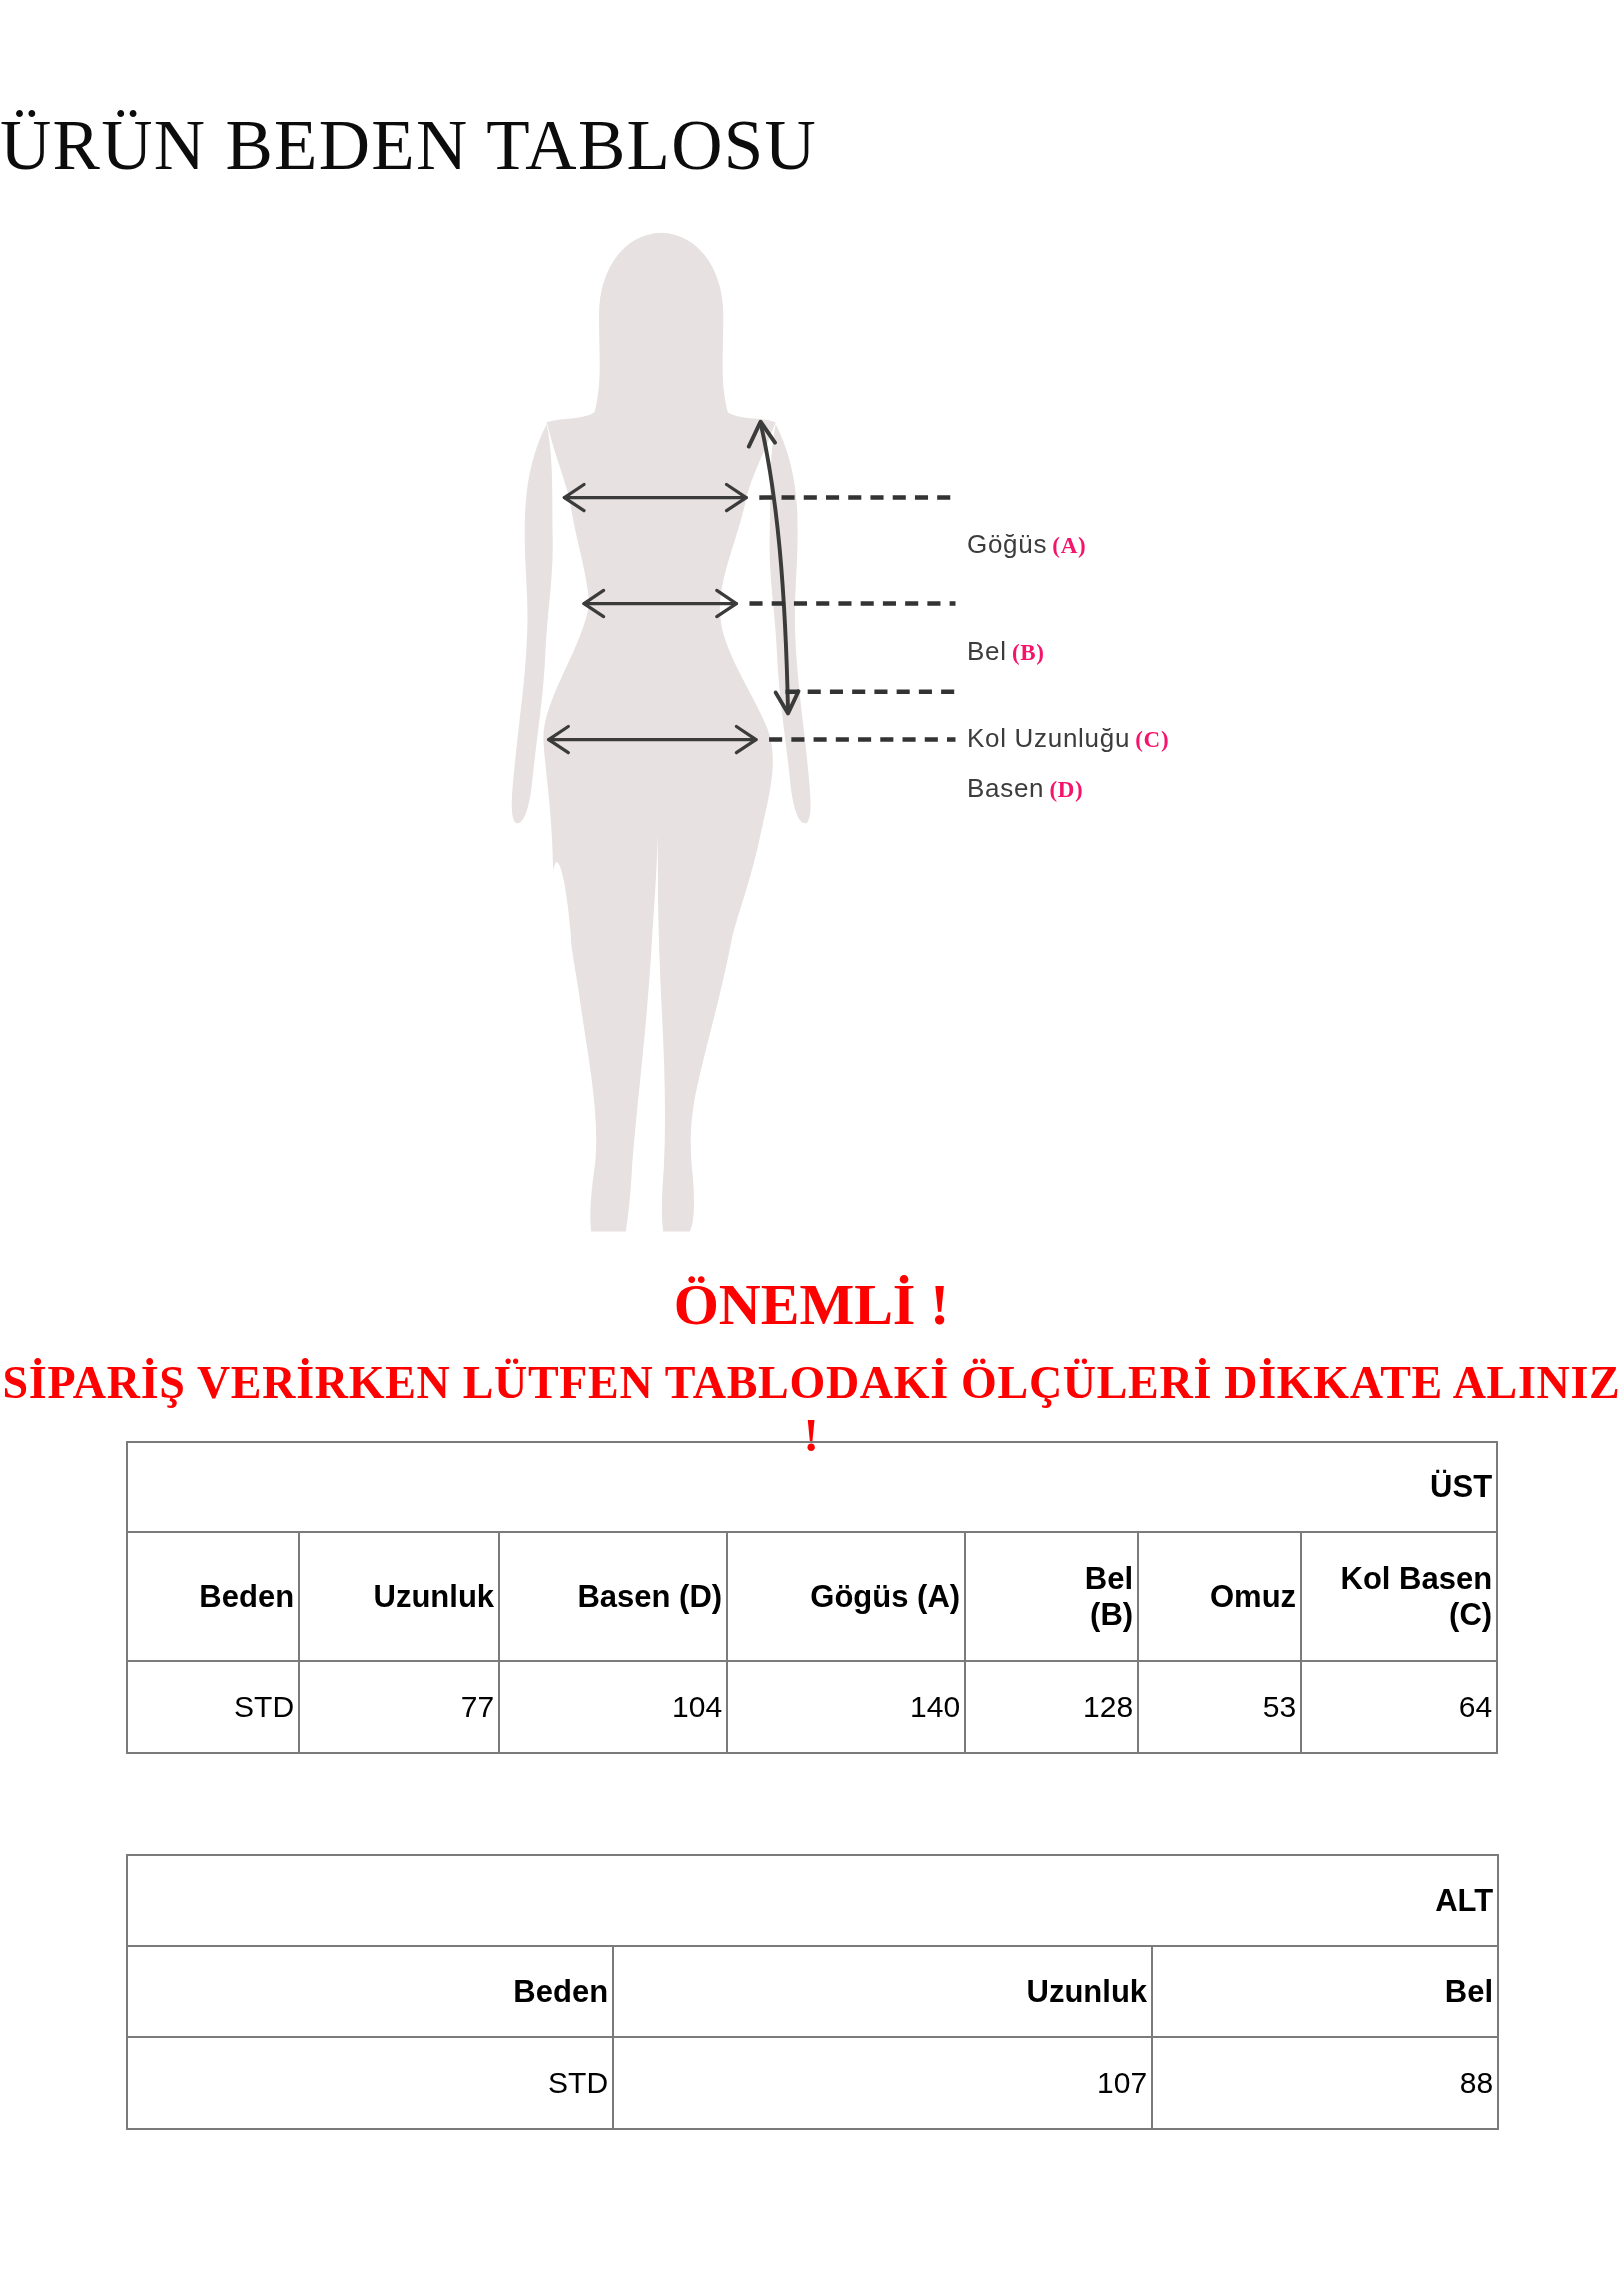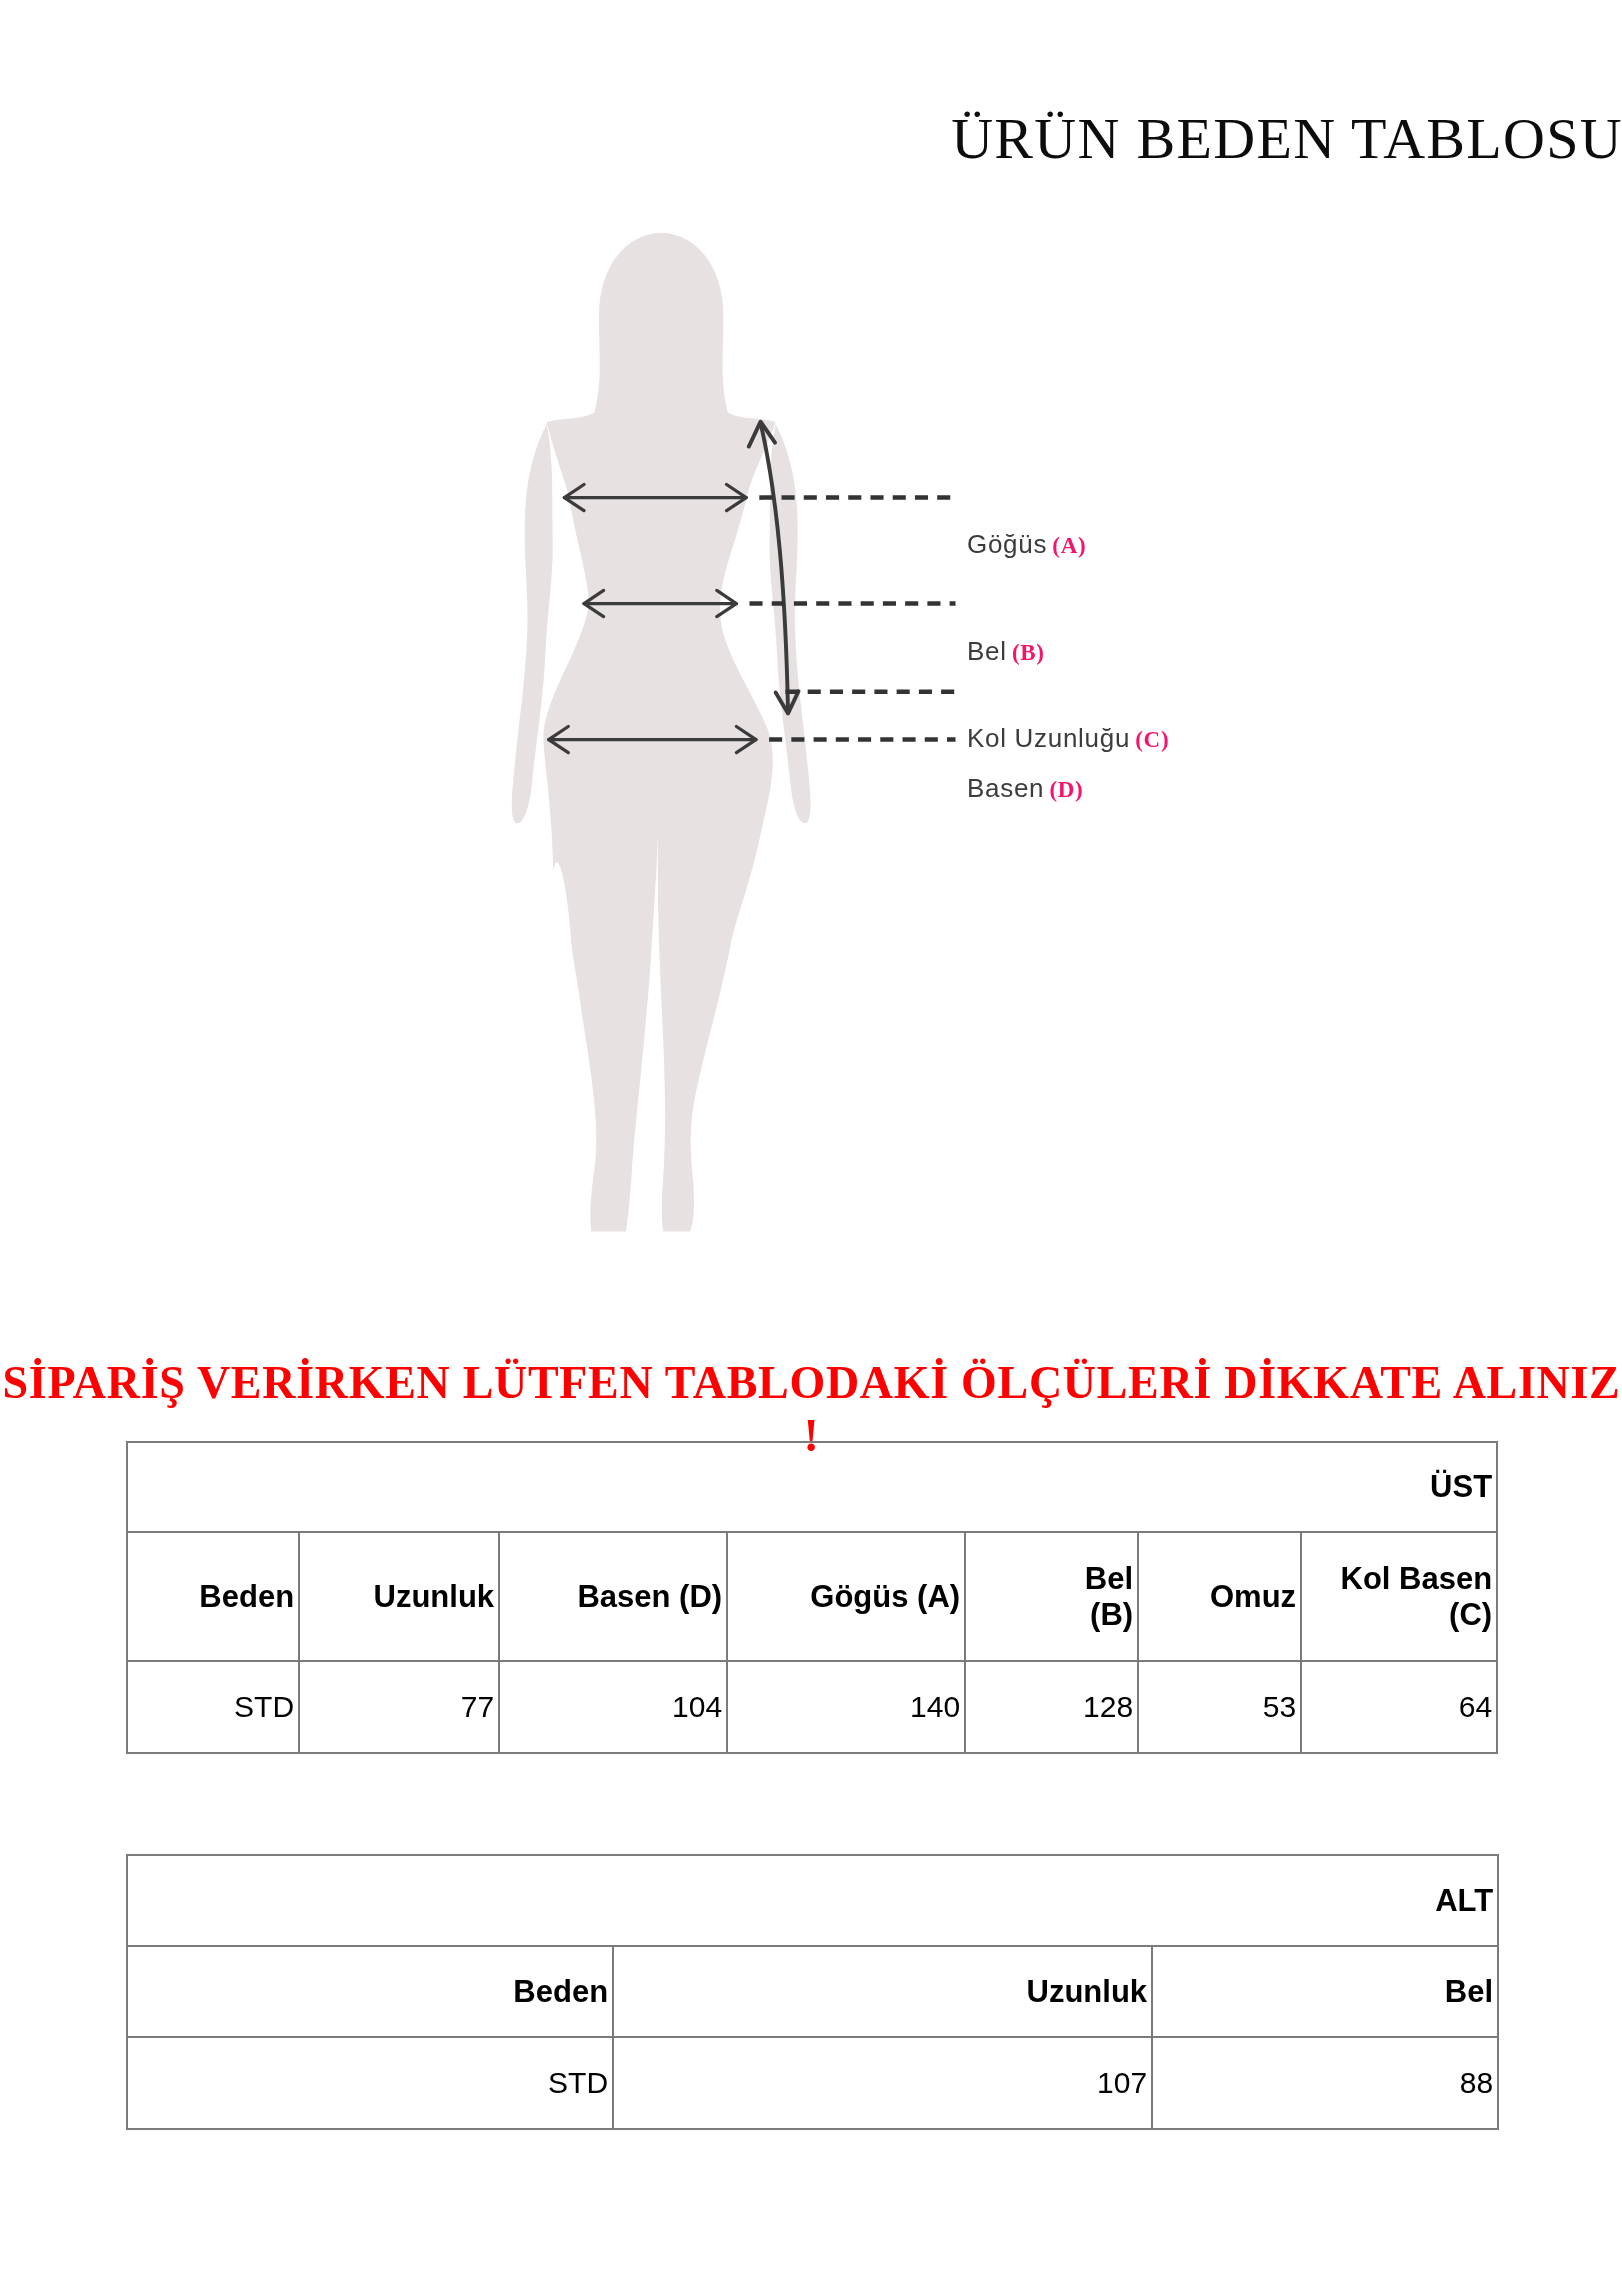--- a/index.html
+++ b/index.html
@@ -7,23 +7,23 @@
     position:relative;
     width:1623px;
     height:2295px;
     background:#ffffff;
     font-family:"Liberation Sans", sans-serif;
     overflow:hidden;
   }
   .title{
     position:absolute;
     top:105px; left:0; width:100%;
-    text-align:right;
+    text-align:left;
     font-family:"Liberation Serif", serif;
-    font-size:58px;
+    font-size:71px;
     font-weight:400;
     color:#0c0c0c;
     letter-spacing:1.3px;
   }
   #figure-svg{position:absolute; left:393px; top:216px;}
   .mlabel-row{
     position:absolute;
     left:967px;
     white-space:nowrap;
     color:#3c3c3c;
@@ -185,20 +185,21 @@
   <div class="mlabel-row" style="top:588px">
     <span class="mlabel">Bel</span><span class="mcode">(B)</span>
   </div>
   <div class="mlabel-row" style="top:675px">
     <span class="mlabel">Kol Uzunluğu</span><span class="mcode">(C)</span>
   </div>
   <div class="mlabel-row" style="top:725px">
     <span class="mlabel">Basen</span><span class="mcode">(D)</span>
   </div>
 
+  <div class="notice-heading">ÖNEMLİ !</div>
   <div class="notice-warning">SİPARİŞ VERİRKEN LÜTFEN TABLODAKİ ÖLÇÜLERİ DİKKATE ALINIZ !</div>
 
   <table class="size" id="table-upper">
     <colgroup>
       <col style="width:172px">
         <col style="width:200px">
         <col style="width:228px">
       <col style="width:238px">
         <col style="width:173px">
         <col style="width:163px">

